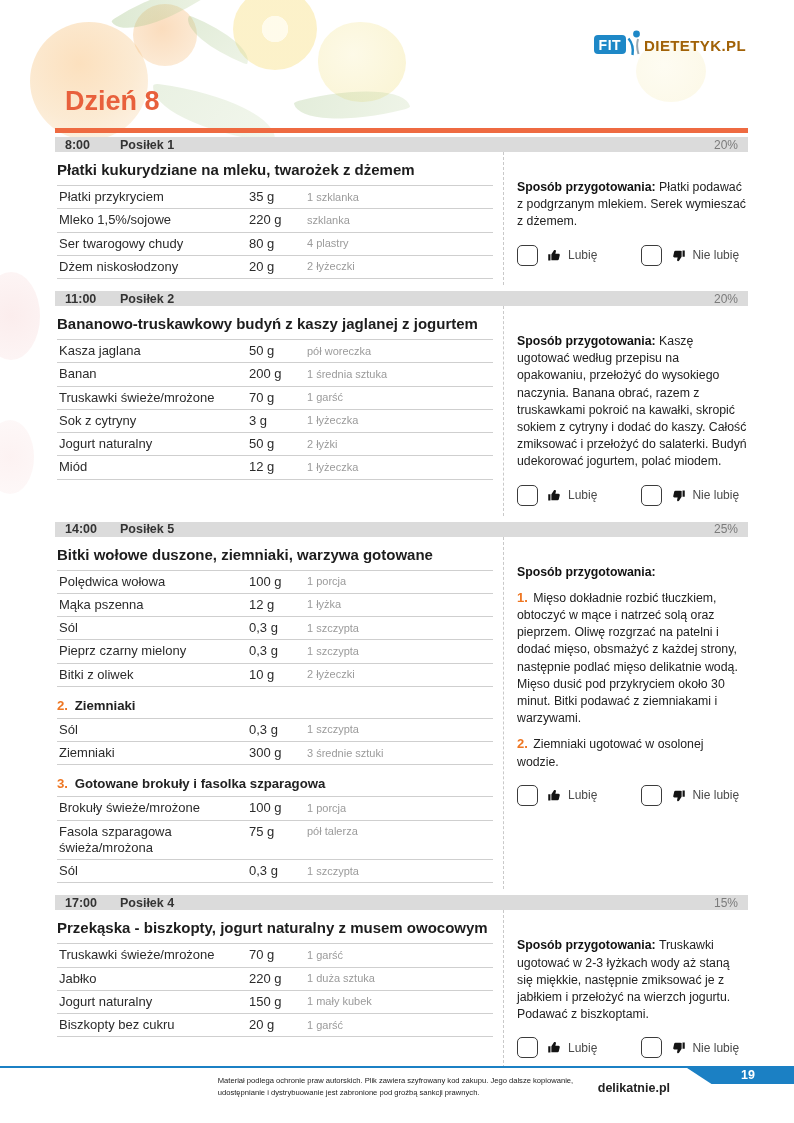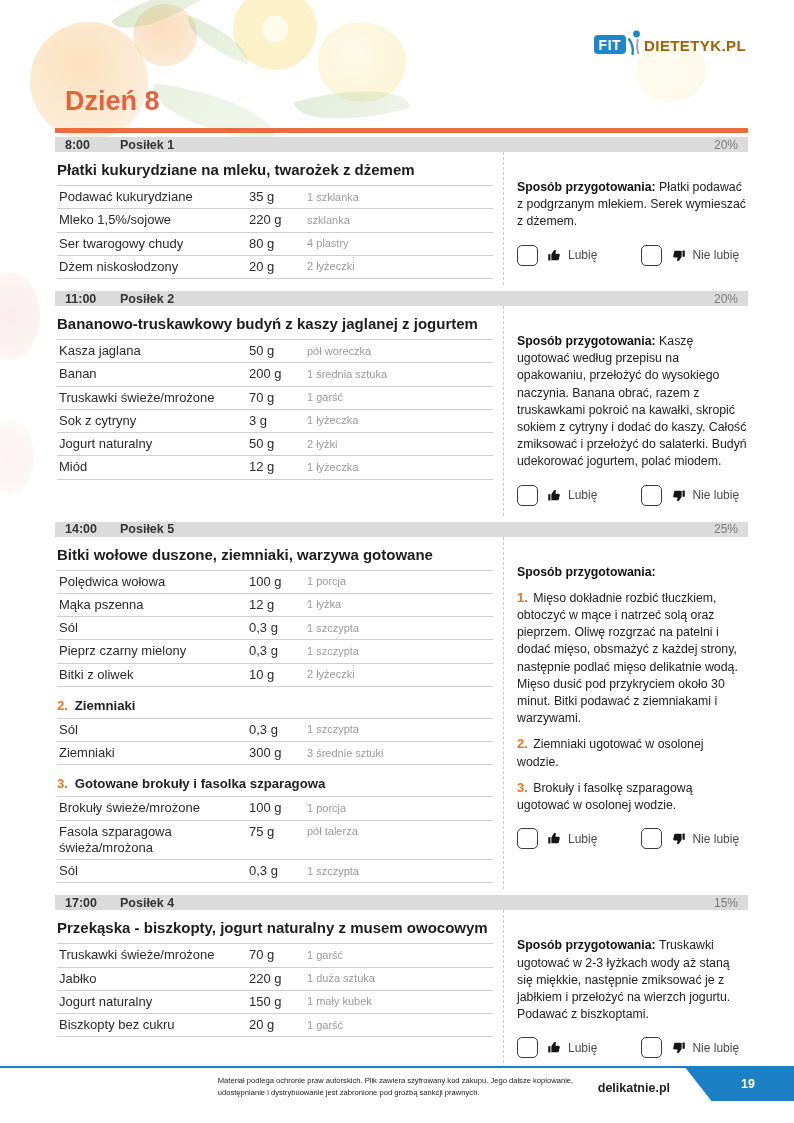--- a/index.html
+++ b/index.html
@@ -80,21 +80,21 @@
   .thumb svg{width:15px;height:15px;fill:#141414;}
   .thumb.down svg{transform:rotate(180deg);}
   .vote-label{font-size:12px;color:#4a4a4a;}
 
   
   .footer{position:absolute;left:0;right:0;bottom:0;height:57px;z-index:2;}
   .footer-rule{height:2px;background:var(--blue);}
   .footer-body{display:flex;justify-content:flex-end;align-items:flex-start;padding:7px 0 0;}
   .legal{width:380px;margin-left:45px;font-size:7.6px;line-height:1.6;color:#1a1a1a;}
   .site{font-weight:bold;font-size:12.5px;color:#222;margin-right:124px;margin-top:6px;}
-  .page-badge{position:absolute;top:0;right:0;width:110px;height:35px;background:var(--blue);
+  .page-badge{position:absolute;top:0;right:0;width:110px;height:18px;background:var(--blue);
     clip-path:polygon(0 0,100% 0,100% 100%,25% 100%);display:flex;align-items:center;
     justify-content:center;padding-left:18px;}
   .page-badge span{color:#fff;font-size:12.5px;font-weight:bold;}
 </style>
 </head>
 <body>
 
 <div class="page">
 
   <div class="deco d-orange1"></div>
@@ -129,21 +129,21 @@
           <div class="meal-bar">
             <span class="time">8:00</span>
             <span class="mname">Posiłek 1</span>
             <span class="pct">20%</span>
           </div>
           <div class="meal-body">
             <div class="meal-left">
               <h2 class="meal-title">Płatki kukurydziane na mleku, twarożek z dżemem</h2>
               <div class="itable">
                 <div class="irow">
-                  <span class="iname">Podawać kukurydziane</span>
+                  <span class="iname">Płatki przykryciem</span>
                   <span class="iamount">35 g</span>
                   <span class="imeasure">1 szklanka</span>
                 </div>
                 <div class="irow">
                   <span class="iname">Mleko 1,5%/sojowe</span>
                   <span class="iamount">220 g</span>
                   <span class="imeasure">szklanka</span>
                 </div>
                 <div class="irow">
                   <span class="iname">Ser twarogowy chudy</span>
@@ -314,21 +314,20 @@
                   <span class="iname">Sól</span>
                   <span class="iamount">0,3 g</span>
                   <span class="imeasure">1 szczypta</span>
                 </div>
               </div>
             </div>
             <div class="meal-right">
               <p class="prep"><b>Sposób przygotowania:</b></p>
               <p class="step"><span class="snum">1.</span> Mięso dokładnie rozbić tłuczkiem, obtoczyć w mące i natrzeć solą oraz pieprzem. Oliwę rozgrzać na patelni i dodać mięso, obsmażyć z każdej strony, następnie podlać mięso delikatnie wodą. Mięso dusić pod przykryciem około 30 minut. Bitki podawać z ziemniakami i warzywami.</p>
               <p class="step"><span class="snum">2.</span> Ziemniaki ugotować w osolonej wodzie.</p>
-              <p class="step"><span class="snum">3.</span> Brokuły i fasolkę szparagową ugotować w osolonej wodzie.</p>
               <div class="vote-row">
                 <div class="vote">
                   <span class="cb"></span>
                   <span class="thumb">
                     <svg viewBox="0 0 24 24">
                       <path d="M2 10h3.5v10H2zM7 19.4V10l4.2-6.3c.3-.5.9-.7 1.5-.7 1 0 1.8 1 1.6 2l-.9 4h5.1c1.3 0 2.2 1.2 1.9 2.4l-1.5 6.5c-.2 1-1 1.6-2 1.6H9.5z"></path>
                     </svg>
                   </span>
                   <span class="vote-label">Lubię</span>
                 </div>

